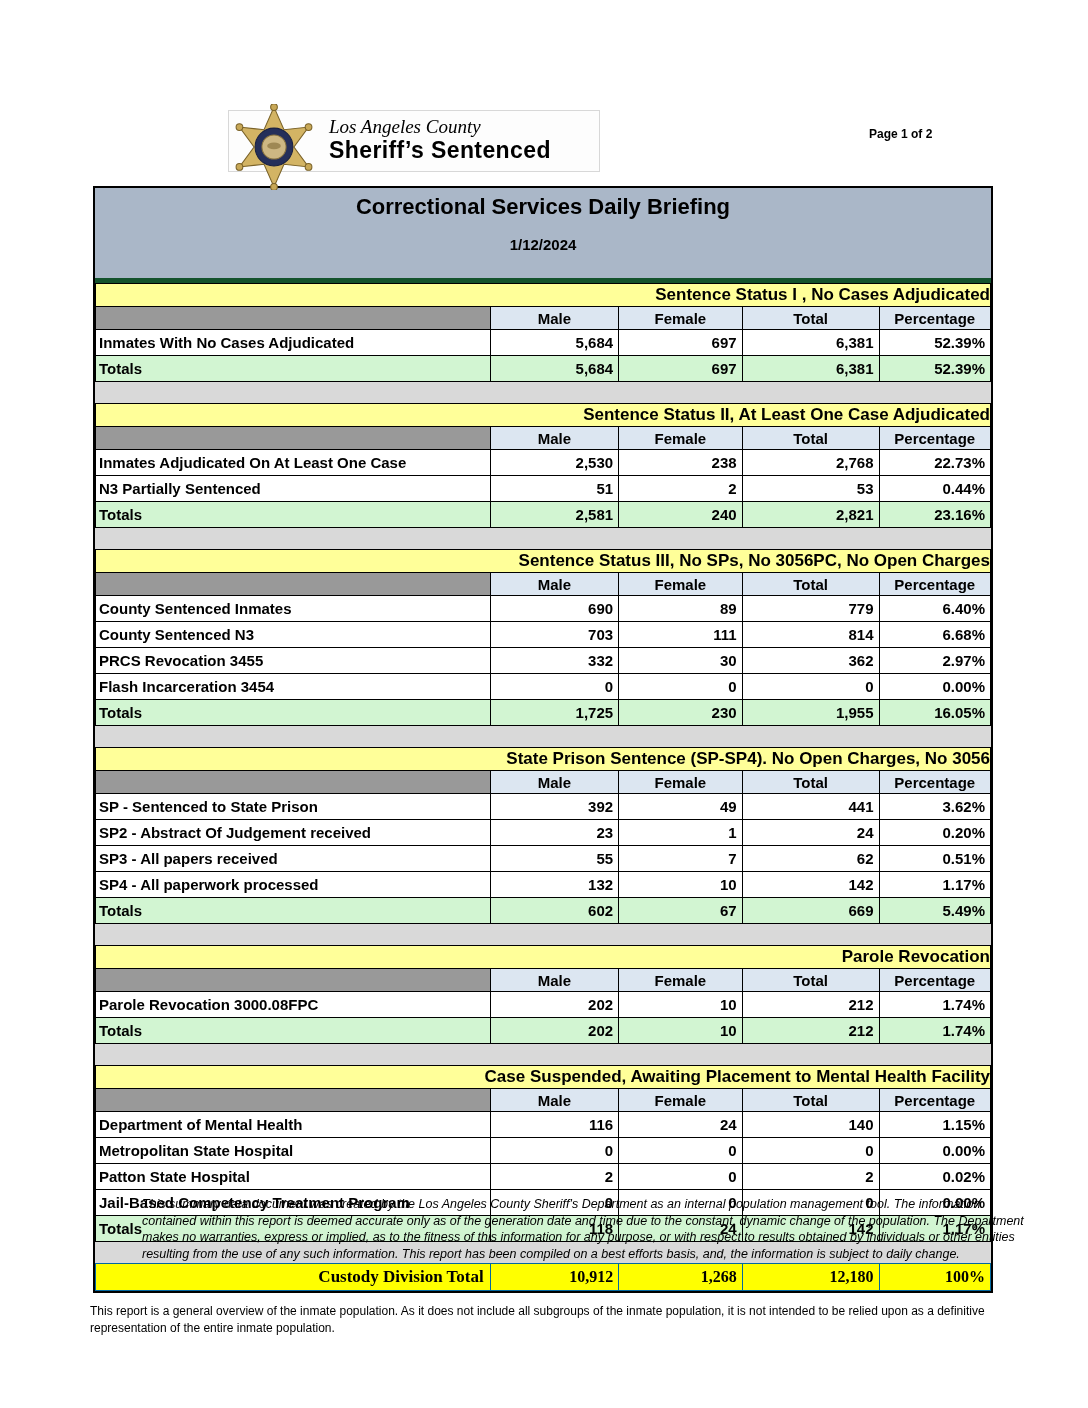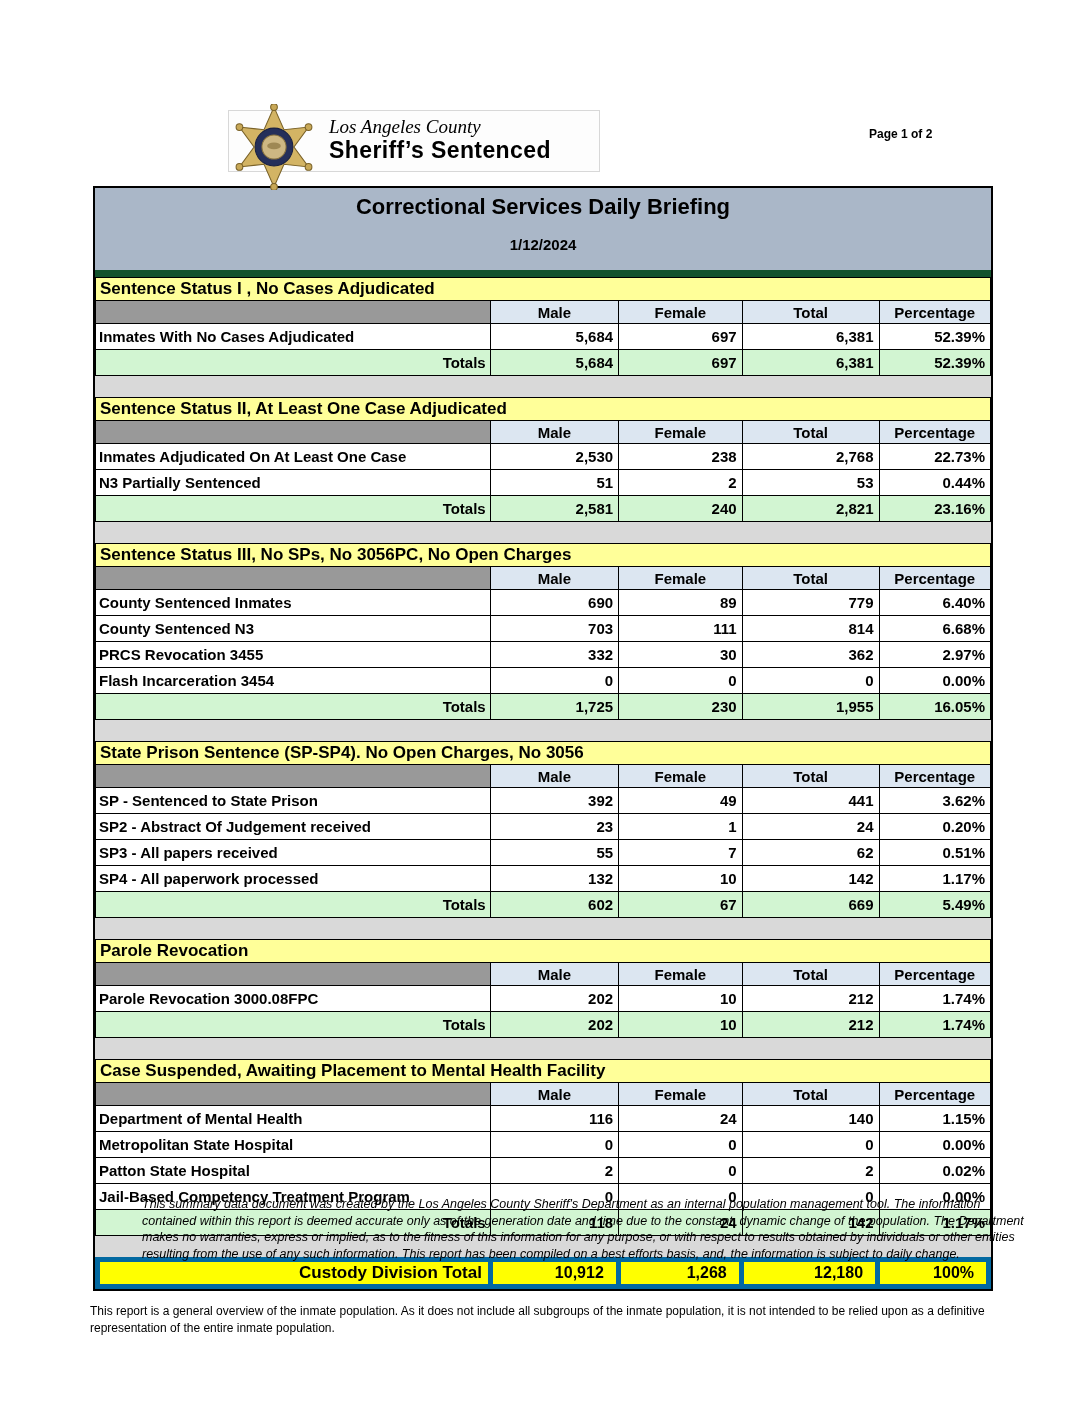--- a/index.html
+++ b/index.html
@@ -30,58 +30,58 @@
   .page-ind {
     position:absolute; left:869px; top:127px; font-size:12px; font-weight:bold;
   }
 
   
   .report {
     position:absolute; left:93px; top:186px; width:900px;
     background:#d9d9d9; border:2px solid #000;
   }
   .titlebar {
-    background:#aab7c8; text-align:center; padding:6px 0 16px 0; border-bottom:7px solid #14532d;
+    background:#aab7c8; text-align:center; padding:6px 0 24px 0; border-bottom:5px solid #14532d;
   }
   .titlebar .t { font-size:22px; font-weight:bold; line-height:26px; }
   .titlebar .d { font-size:15px; font-weight:bold; line-height:19px; margin-top:15px; }
 
   table.sec { width:100%; border-collapse:collapse; table-layout:fixed; }
   table.sec td, table.sec th { border:1px solid #000; overflow:hidden; white-space:nowrap; }
 
   col.c-label { width:44.1%; }
   col.c-male  { width:14.35%; }
   col.c-fem   { width:13.8%; }
   col.c-tot   { width:15.3%; }
   col.c-pct   { width:12.45%; }
 
   td.sec-title {
     background:#ffff99; font-size:17px; font-weight:bold; height:23px;
-    padding:0 0 1px 4px; text-align:left;
+    padding:0 0 1px 4px; text-align:right;
   }
   th.spacer { background:#999999; height:23px; }
   th.colhead {
     background:#dce6f1; font-size:15px; font-weight:bold; text-align:center; height:23px;
   }
   td.lbl {
     background:#fff; font-size:15px; font-weight:bold; height:26px;
     text-align:left; padding:0 2px 0 3px;
   }
   td.num {
     background:#fff; font-size:15px; font-weight:bold; height:22px;
     text-align:right; padding:0 5px 0 2px;
   }
   tr.totals td { background:#d2f5d2; }
-  tr.totals td.lbl { text-align:right; padding-right:4px; }
+  tr.totals td.lbl { padding-right:4px; }
 
   .gap { height:21px; }
 
-  table.grand td { height:27px; background:#ffff00; border:5px solid #0369a1; white-space:nowrap; }
+  table.grand td { height:27px; background:#ffff00; border:1px solid #0369a1; white-space:nowrap;font-family:Liberation Serif, serif; }
   td.g-lbl { font-size:17px; font-weight:bold; text-align:right; padding-right:6px; }
-  td.g-num { font-size:16px; font-weight:bold; text-align:right; padding-right:12px; }
+  td.g-num { font-size:16px; font-weight:bold; text-align:right; padding-right:5px; }
 
   
   .disclaimer {
     position:absolute; left:96px; top:1196px; width:892px;
     font-style:italic; font-size:12.5px; line-height:16.5px;margin-left:46px;
   }
   .footnote {
     position:absolute; left:90px; top:1303px; width:902px;
     font-size:12px; line-height:17px;
   }

